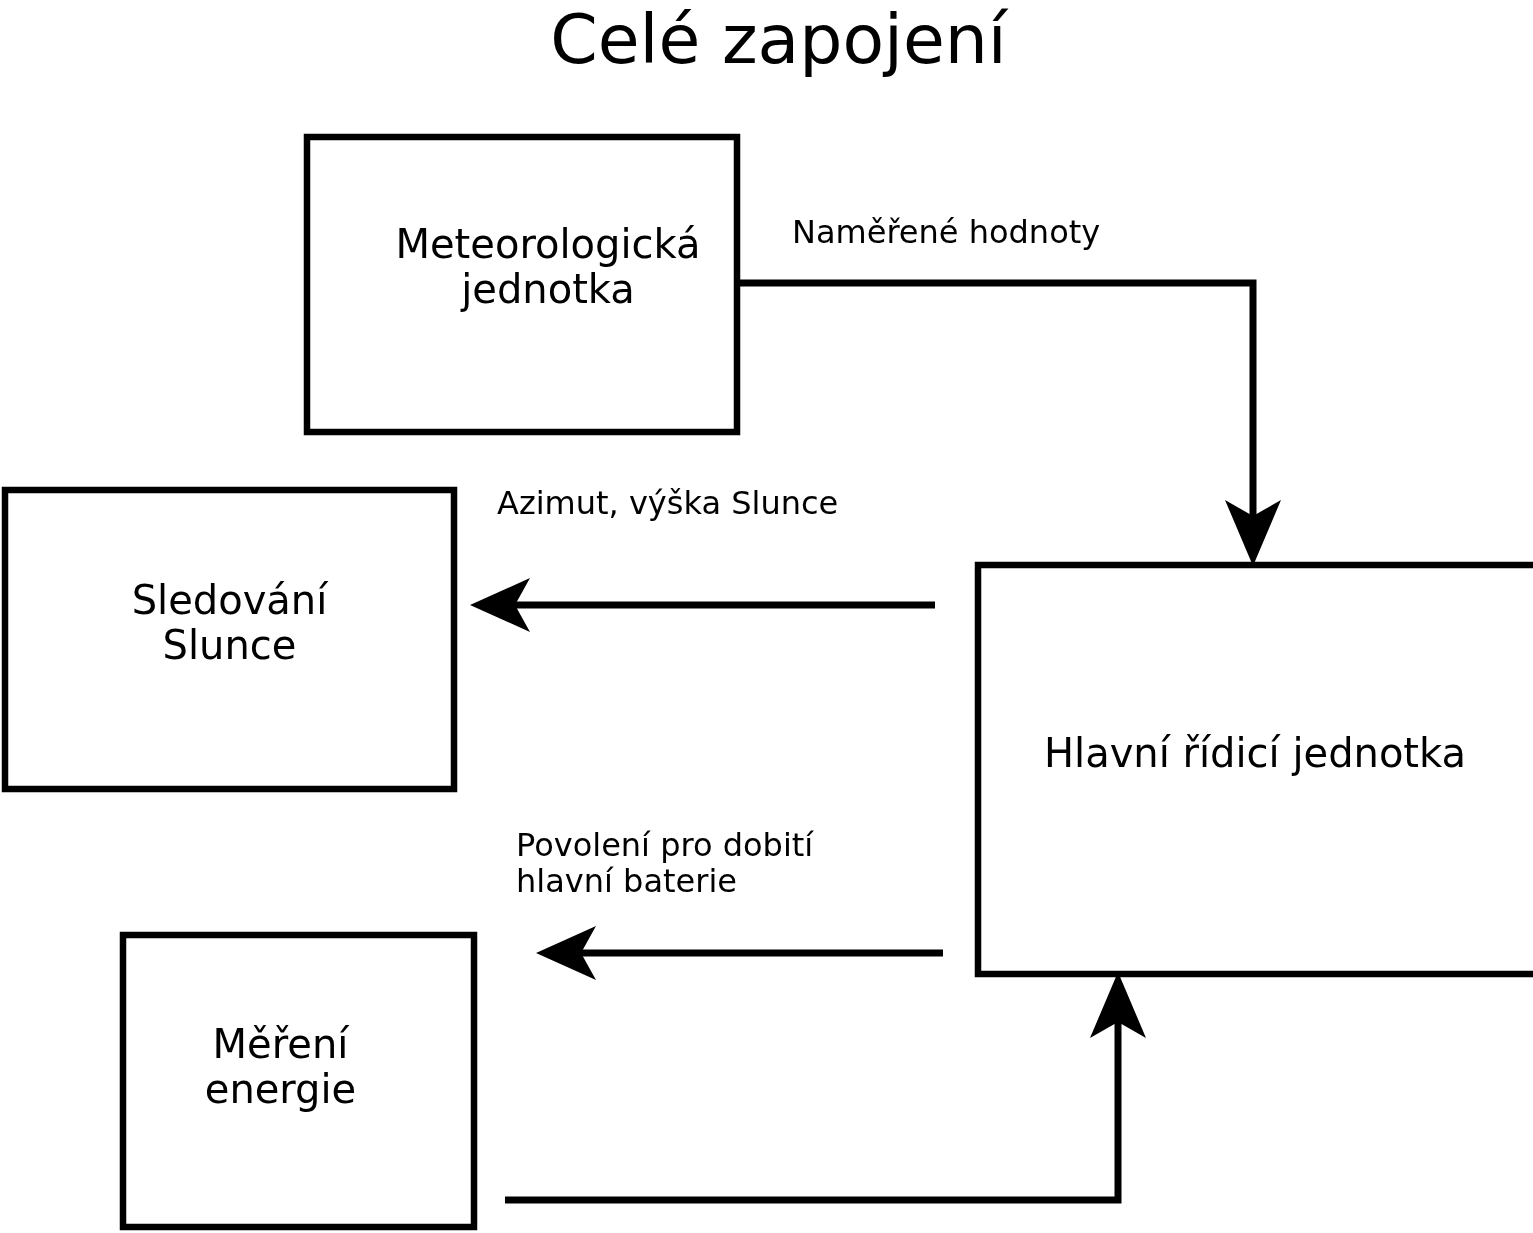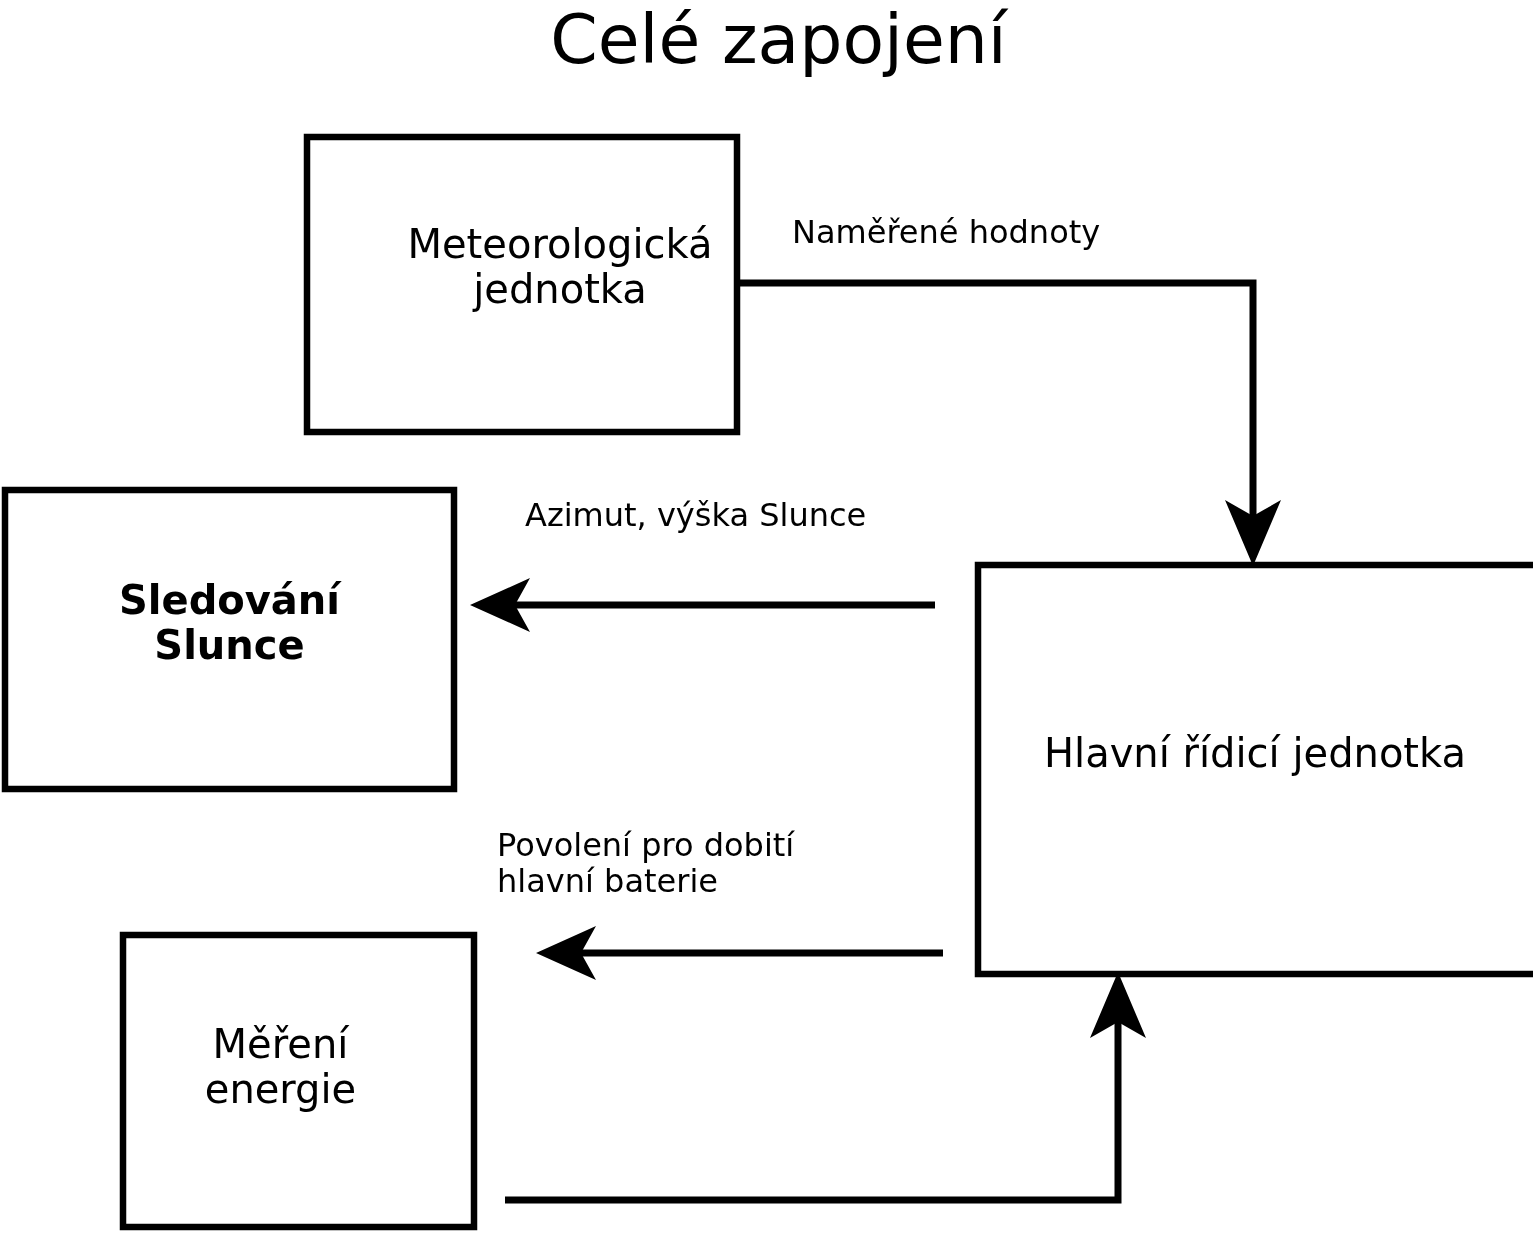--- a/index.html
+++ b/index.html
@@ -43,28 +43,28 @@
     padding-left: 12px;
   }
   .node-label {
     text-align: center;
     font-size: 40px;
   }
   .edge-label {
     font-size: 32px;
   }
   
-  #label-meteo      { left: 316px; top: 222px;  width: 488px; }
-  #label-tracking   { left: 2px;   top: 578px;  width: 455px; font-weight: bold; }
+  #label-meteo      { left: 304px; top: 222px;  width: 488px; }
+  #label-tracking   { left: 2px;   top: 578px;  width: 455px; }
   #label-main       { left: 975px; top: 731px;  width: 560px; }
   #label-energy     { left: 120px; top: 1022px; width: 321px; }
   
   #label-measured-values   { left: 792px; top: 215px;  }
-  #label-azimuth           { left: 497px; top: 498px; margin-left: 28px;  }
-  #label-charge-permission { left: 497px; top: 828px;  }
+  #label-azimuth           { left: 497px; top: 486px;  }
+  #label-charge-permission { left: 516px; top: 828px;  }
   #label-measured-percent  { left: 537px; top: 1138px; }
 </style>
 </head>
 <body>
 
 <div id="canvas">
 
   <svg id="diagram-svg" viewBox="0 0 1533 1233">
 
     <rect x="307" y="137" width="430" height="295" fill="#ffffff" stroke="#000000" stroke-width="6.5"></rect>

